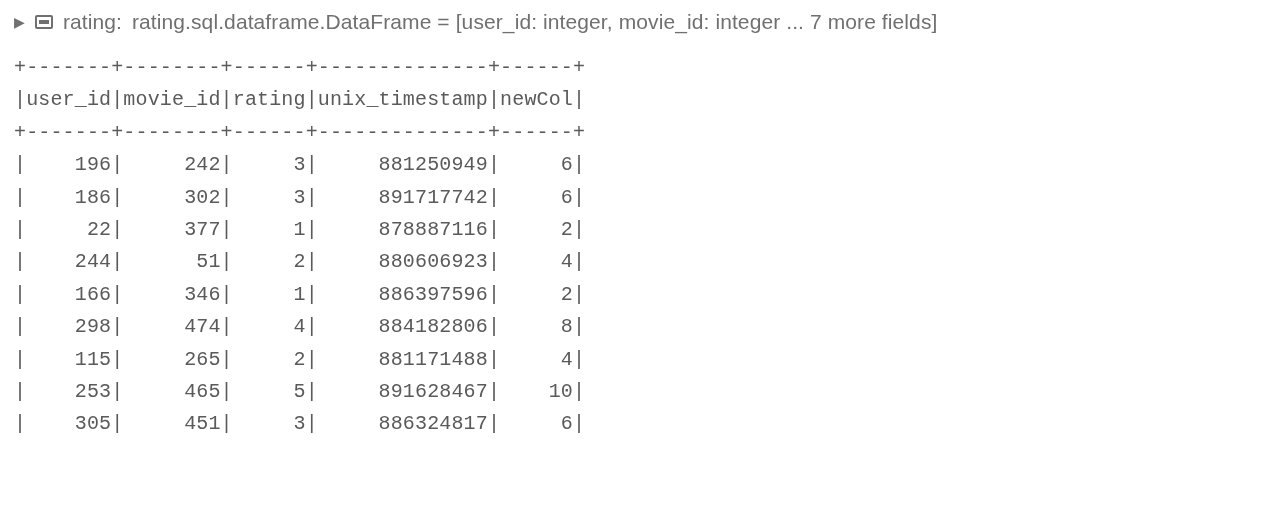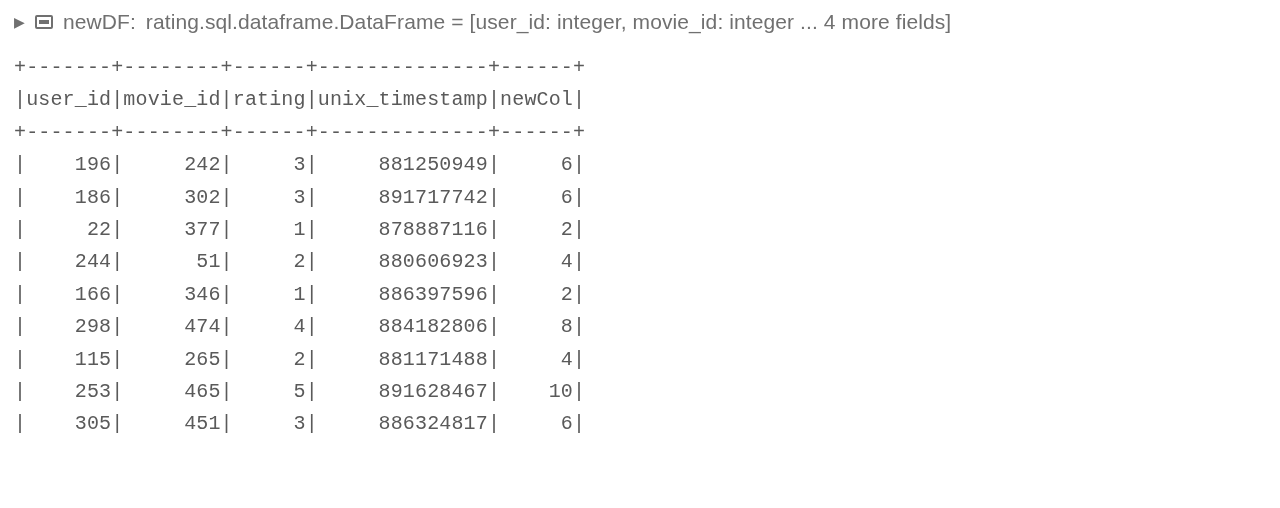--- a/index.html
+++ b/index.html
@@ -64,25 +64,25 @@
       letter-spacing: 0.15px;
     }
   </style>
 </head>
 <body>
 
 <div class="container">
   <div class="header-row">
     <span class="triangle">▶</span>
     <span class="box-icon"></span>
-    <span>newDF:</span>
+    <span>rating:</span>
     <span>
       <span>rating.sql.dataframe.DataFrame</span>
       <span>=</span>
-      <span>[user_id: integer, movie_id: integer ... 4 more fields]</span>
+      <span>[user_id: integer, movie_id: integer ... 7 more fields]</span>
     </span>
   </div>
 
   <div class="pre" id="ascii-table">+-------+--------+------+--------------+------+
 |user_id|movie_id|rating|unix_timestamp|newCol|
 +-------+--------+------+--------------+------+
 |    196|     242|     3|     881250949|     6|
 |    186|     302|     3|     891717742|     6|
 |     22|     377|     1|     878887116|     2|
 |    244|      51|     2|     880606923|     4|

